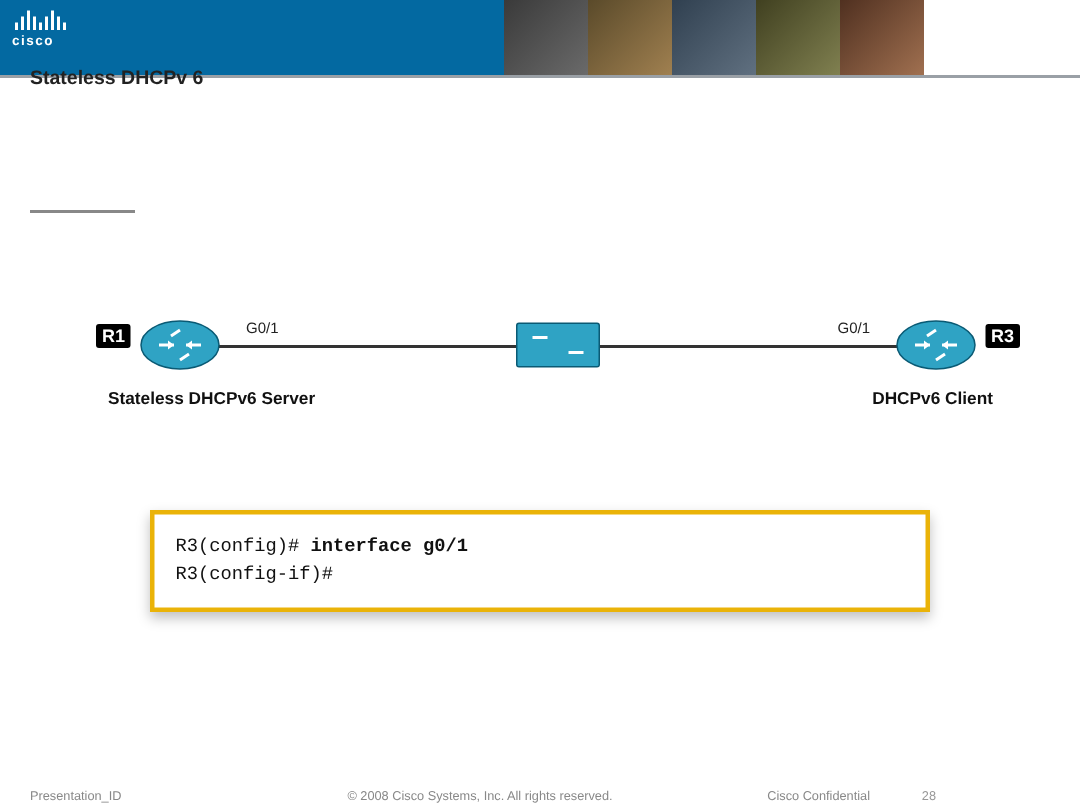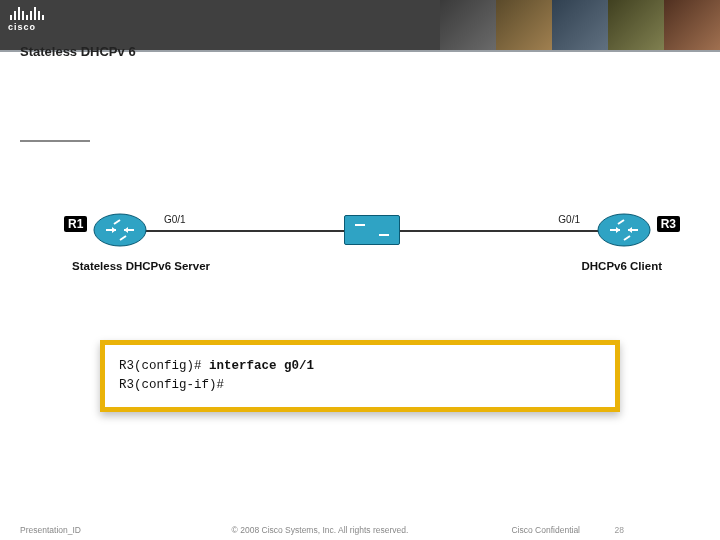--- a/index.html
+++ b/index.html
@@ -1,20 +1,20 @@
 <!DOCTYPE html>
 <html><head>
 <meta charset="utf-8">
 <style>
   * { box-sizing: border-box; margin: 0; padding: 0; }
   html, body { width: 720px; height: 540px; font-family: Arial, Helvetica, sans-serif; background: #fff; overflow: hidden; }
 
   .slide { position: relative; width: 720px; height: 540px; }
 
-  .topbar { position: absolute; top: 0; left: 0; width: 720px; height: 50px; background: #404040; padding-left: 40px; }
+  .topbar { position: absolute; top: 0; left: 0; width: 616px; height: 50px; background: #0369a1; padding-left: 40px; }
   .cisco-logo { position: absolute; left: 8px; top: 4px; color: #fff; display: flex; flex-direction: column; align-items: flex-start; }
   .cisco-bars { display: flex; align-items: flex-end; gap: 2px; height: 16px; margin-left: 2px; }
   .cisco-bars span { display: block; width: 2px; background: #fff; }
   .cisco-word { font-size: 9px; letter-spacing: 1px; font-weight: bold; margin-top: 2px; }
   .photo-strip { position: absolute; right: 0; top: 0; height: 50px; width: 280px; display: flex; }
   .photo-strip .ph { flex: 1; height: 100%; }
   .ph1 { background: linear-gradient(135deg,#3a3a3a,#6a6a6a); }
   .ph2 { background: linear-gradient(135deg,#5a4a2a,#a08050); }
   .ph3 { background: linear-gradient(135deg,#304050,#607080); }
   .ph4 { background: linear-gradient(135deg,#404020,#808050); }
@@ -40,21 +40,21 @@
   .dev-label { position: absolute; top: 16px; font-size: 12px; font-weight: bold; color: #fff; background: #000; padding: 1px 4px; border-radius: 2px; }
   .lbl-r1 { left: -28px; }
   .lbl-r3 { right: -28px; }
   .if-label { position: absolute; top: 14px; font-size: 10px; color: #222; }
   .if-left { left: 72px; }
   .if-right { right: 72px; }
   .role { position: absolute; top: 60px; font-size: 11.5px; font-weight: bold; color: #111; white-space: nowrap; }
   .role-l { left: -20px; }
   .role-r { right: -10px; }
 
-  .cli-box { position: absolute; left: 100px; top: 340px; width: 520px; background: #fff; border: 5px solid #eab308; box-shadow: 0 4px 8px rgba(0,0,0,.25); padding: 12px 14px; font-family: "Courier New", monospace; font-size: 12.5px; line-height: 1.5; color: #111; }
+  .cli-box { position: absolute; left: 100px; top: 340px; width: 520px; background: #fff; border: 3px solid #eab308; box-shadow: 0 4px 8px rgba(0,0,0,.25); padding: 12px 14px; font-family: "Courier New", monospace; font-size: 12.5px; line-height: 1.5; color: #111; }
   .cli-box .b { font-weight: bold; }
 
   .footer { position: absolute; left: 0; bottom: 0; width: 640px; height: 20px; display: flex; align-items: center; font-size: 8.5px; color: #888; }
   .f-left { position: absolute; left: 20px; }
   .f-center { position: absolute; left: 50%; transform: translateX(-50%); }
   .f-right2 { position: absolute; right: 60px; }
   .f-page { position: absolute; right: 16px; color: #999; }
 </style>
 </head>
 <body>

